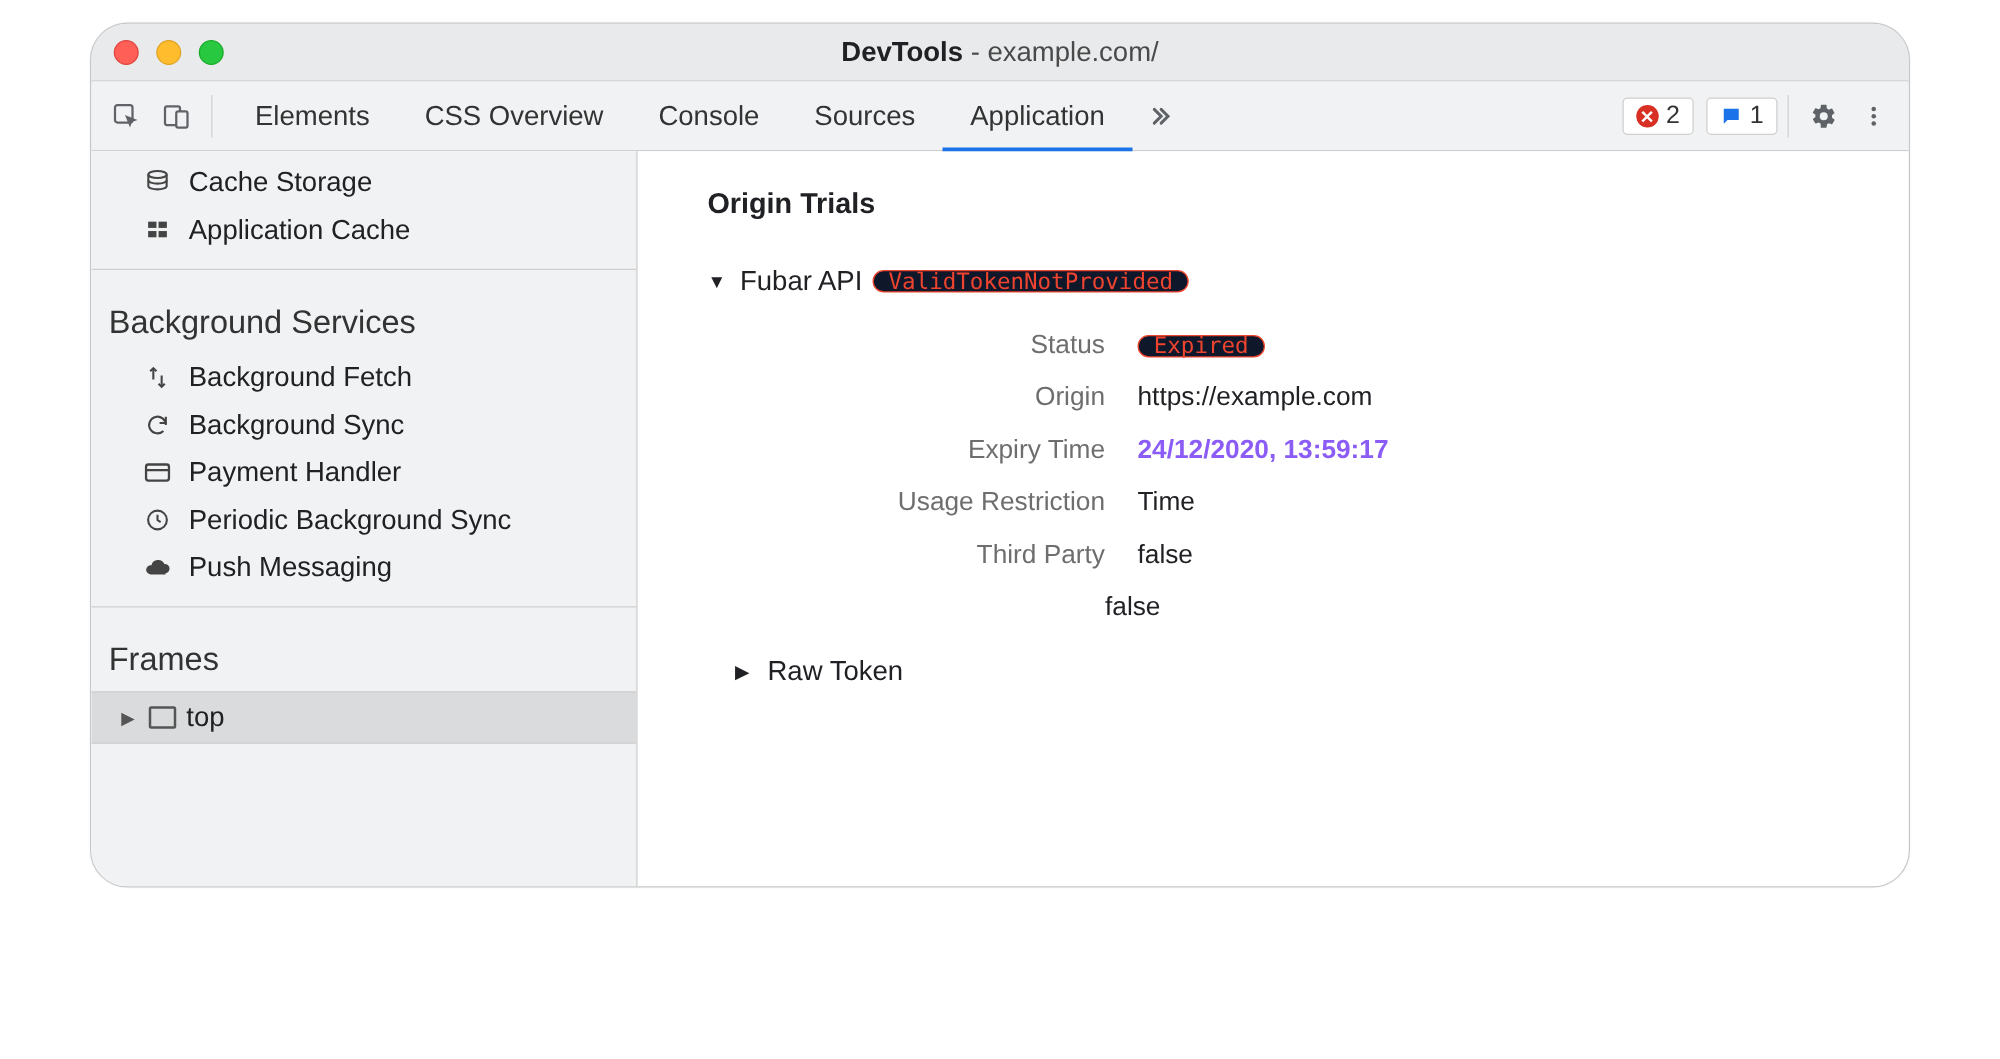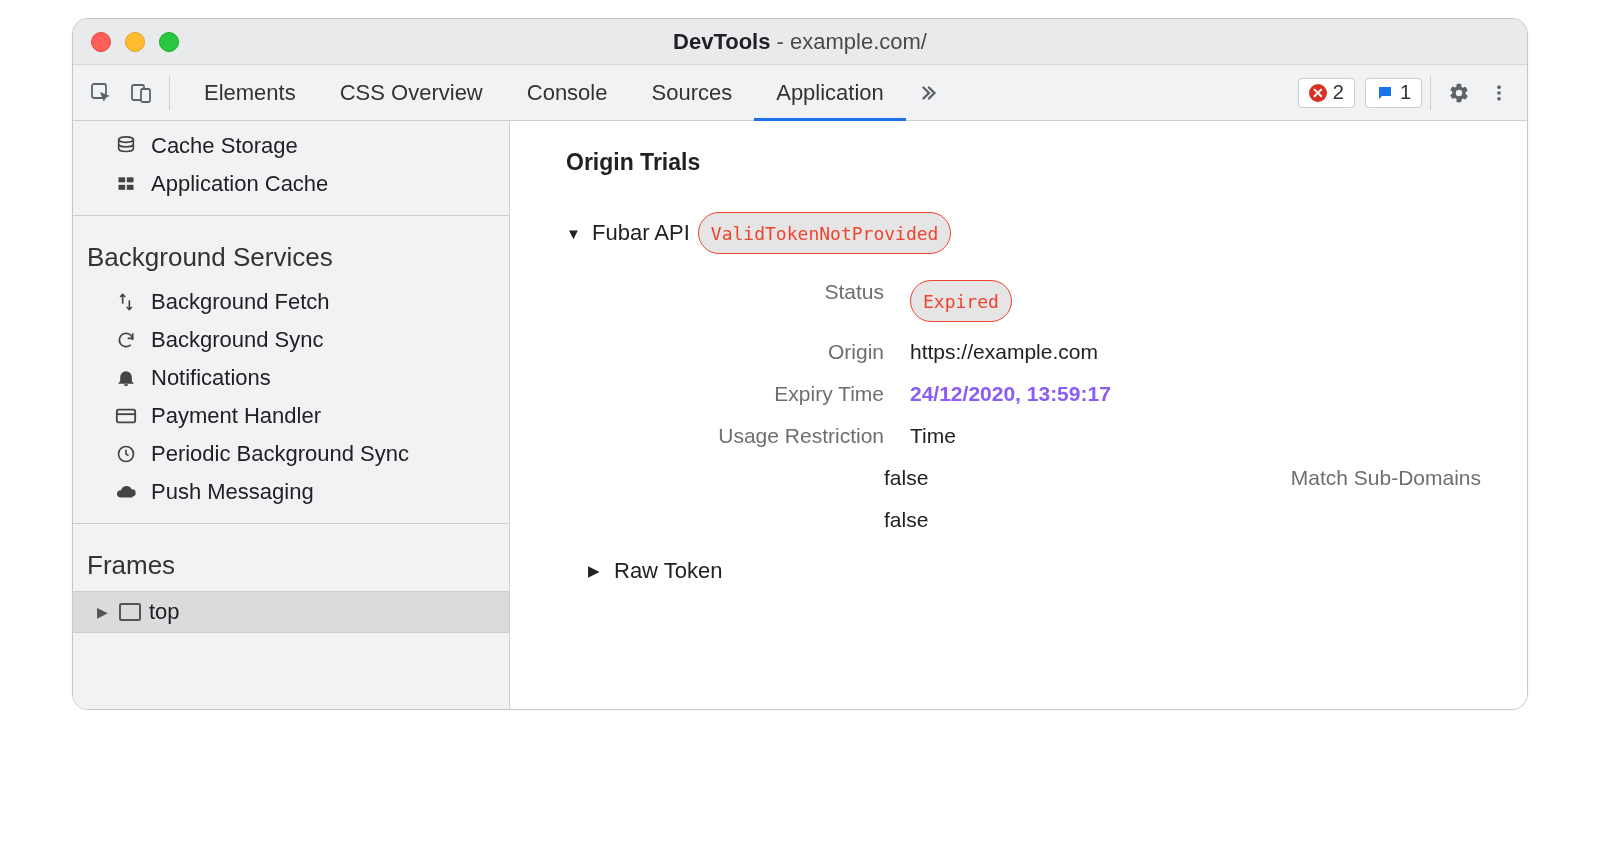--- a/index.html
+++ b/index.html
@@ -11,21 +11,21 @@
     color: #202124;
   }
   .outer {
     display: flex;
     justify-content: center;
     padding-top: 18px;
   }
   .window {
     width: 1456px;
     border: 1px solid #c6c7c8;
-    border-radius: 16px;
+    border-radius: 30px;
     background: #f1f2f3;
     overflow: hidden;
     box-shadow: 0 0 0 1px rgba(0,0,0,0.02);
   }
 
   
   .titlebar {
     height: 46px;
     display: flex;
     align-items: center;
@@ -134,25 +134,25 @@
 
   .ot-row {
     display: flex; align-items: center; gap: 8px; margin-bottom: 26px;
   }
   .disclosure { font-size: 15px; color: #202124; width: 18px; }
   .pill {
     border: 1.5px solid #ee442f;
     color: #ee442f;
     border-radius: 999px;
     padding: 0 12px;
-    height: 42px;
+    height: 18px;
     font-family: Menlo, Consolas, monospace;
     font-size: 18px;
     display: inline-flex; align-items: center;
-    background: #e5e5e5;
+    background: #0f172a;
   }
 
   .kv-grid {
     display: grid;
     grid-template-columns: 300px 26px auto;
     row-gap: 18px;
     margin-left: 18px;
     margin-top: 18px;
   }
   .kv-label { text-align: right; color: #6e6e6e; font-size: 21px; }
@@ -301,28 +301,20 @@
           <span class="ic">
             <svg width="20" height="20" viewBox="0 0 24 24" fill="none" stroke="#444" stroke-width="2">
                   <path d="M20 12a8 8 0 1 0-2.34 5.66"></path>
                   <path d="M20 4v6h-6"></path>
                 </svg>
           </span>
           <span>Background Sync</span>
         </div>
         <div class="sb-item">
           <span class="ic">
-            <svg width="20" height="20" viewBox="0 0 24 24" fill="#444">
-                  <path d="M12 22a2.5 2.5 0 0 0 2.5-2.5h-5A2.5 2.5 0 0 0 12 22Zm7-6V11a7 7 0 1 0-14 0v5l-2 2v1h18v-1l-2-2Z"></path>
-                </svg>
-          </span>
-          <span>Notifications</span>
-        </div>
-        <div class="sb-item">
-          <span class="ic">
             <svg width="22" height="22" viewBox="0 0 24 24" fill="none" stroke="#444" stroke-width="2">
                   <rect x="2" y="5" width="20" height="14" rx="2"></rect>
                   <path d="M2 10h20"></path>
                 </svg>
           </span>
           <span>Payment Handler</span>
         </div>
         <div class="sb-item">
           <span class="ic">
             <svg width="20" height="20" viewBox="0 0 24 24" fill="none" stroke="#444" stroke-width="2">
@@ -375,24 +367,24 @@
         <div class="kv-val">https://example.com</div>
 
         <div class="kv-label">Expiry Time</div>
         <div></div>
         <div class="kv-val red">24/12/2020, 13:59:17</div>
 
         <div class="kv-label">Usage Restriction</div>
         <div></div>
         <div class="kv-val">Time</div>
 
+        <div class="kv-label">Third Party</div>
         <div></div>
         <div class="kv-val">false</div>
 
-        <div class="kv-label">Match Sub-Domains</div>
         <div></div>
         <div class="kv-val">false</div>
       </div>
 
       <div class="raw-row">
         <span class="disclosure">▶</span>
         <span>Raw Token</span>
       </div>
     </div>
 

